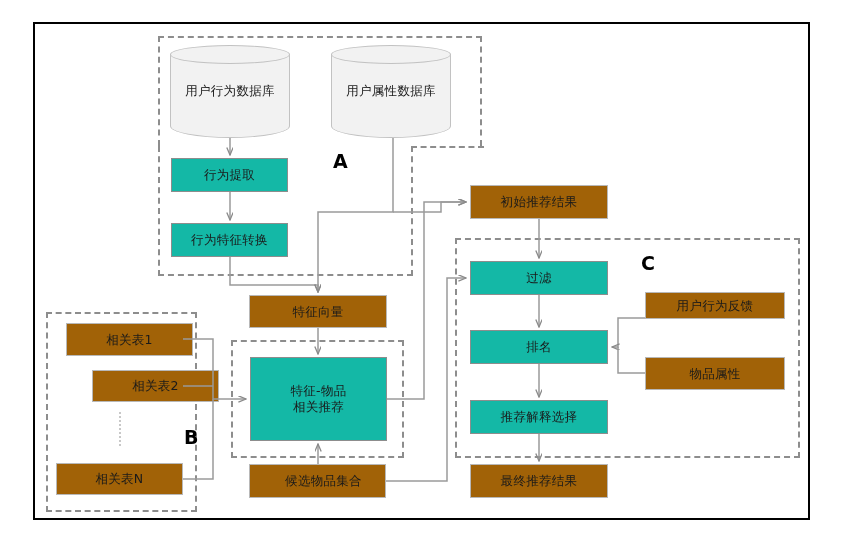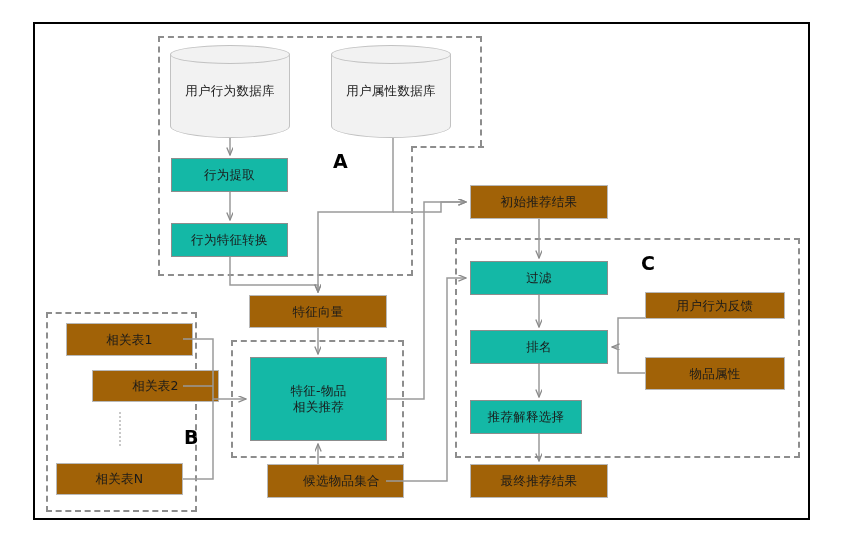--- a/index.html
+++ b/index.html
@@ -85,37 +85,37 @@
 
   <div class="node dark" style="left:171px;top:223px;width:117px;height:34px;">行为特征转换</div>
 
   <div class="node light" style="left:249px;top:295px;width:138px;height:33px;">特征向量</div>
 
   <div class="node dark" style="left:250px;top:357px;width:137px;height:84px;flex-direction:column;">
     <span>特征-物品</span>
     <span>相关推荐</span>
   </div>
 
-  <div class="node light" style="left:267px;top:464px;width:137px;height:34px;padding-left:12px;">候选物品集合</div>
+  <div class="node light" style="left:249px;top:464px;width:137px;height:34px;padding-left:12px;">候选物品集合</div>
 
   <div class="node light" style="left:66px;top:323px;width:127px;height:33px;">相关表1</div>
 
   <div class="node light" style="left:56px;top:370px;width:127px;height:32px;margin-left:36px;">相关表2</div>
 
   <div class="vdots" style="left:119px;top:412px;height:34px;"></div>
 
   <div class="node light" style="left:56px;top:463px;width:127px;height:32px;">相关表N</div>
 
   <div class="node light" style="left:470px;top:185px;width:138px;height:34px;">初始推荐结果</div>
 
   <div class="node dark" style="left:470px;top:261px;width:138px;height:34px;">过滤</div>
 
   <div class="node dark" style="left:470px;top:330px;width:138px;height:34px;">排名</div>
 
-  <div class="node dark" style="left:470px;top:400px;width:112px;height:34px;text-align:center;">推荐解释选择</div>
+  <div class="node dark" style="left:470px;top:400px;width:138px;height:34px;text-align:center;">推荐解释选择</div>
 
   <div class="node light" style="left:470px;top:464px;width:138px;height:34px;">最终推荐结果</div>
 
   <div class="node light" style="left:645px;top:292px;width:140px;height:27px;">用户行为反馈</div>
 
   <div class="node light" style="left:645px;top:357px;width:140px;height:33px;">物品属性</div>
 
   <svg class="arrows" viewBox="0 0 863 542">
     <defs>
       <marker id="ah" markerWidth="9" markerHeight="9" refX="7.6" refY="3.2" orient="auto" markerUnits="userSpaceOnUse">

